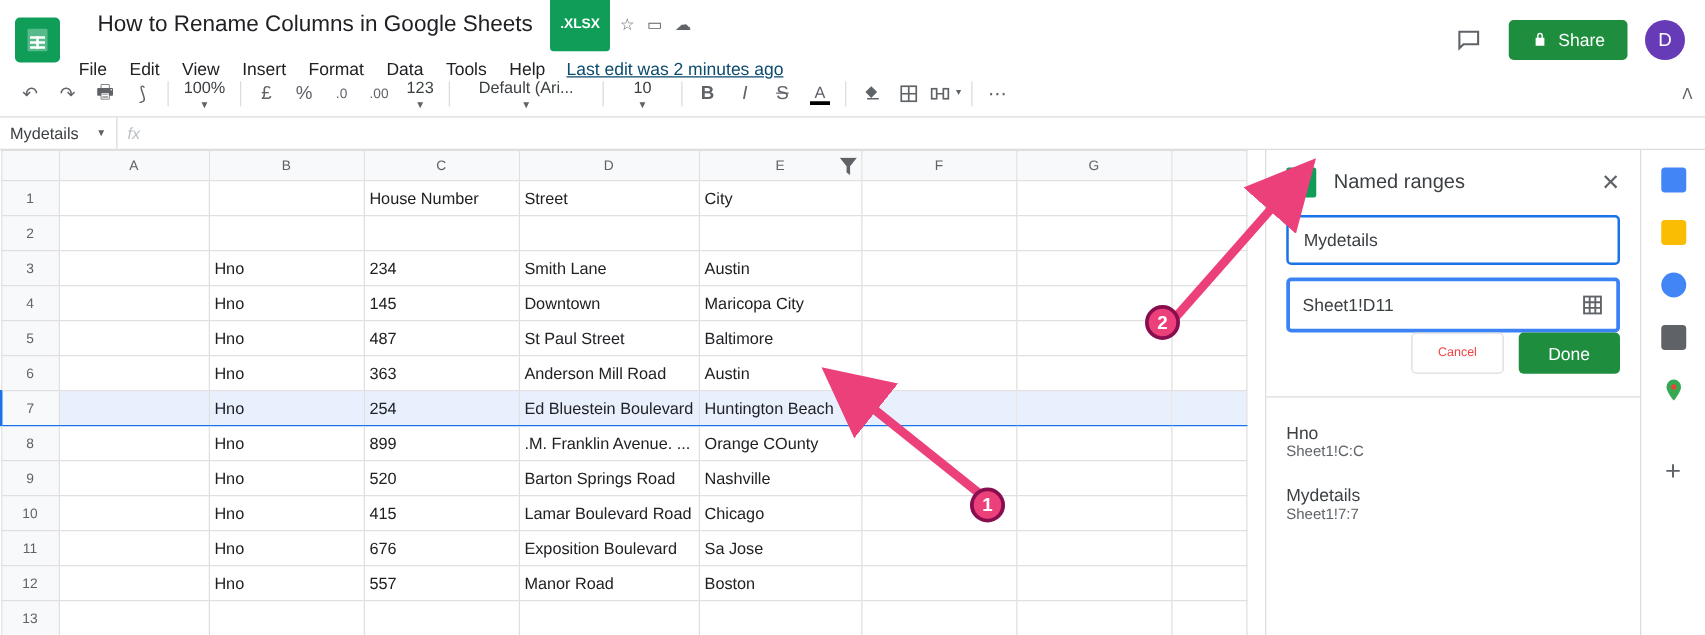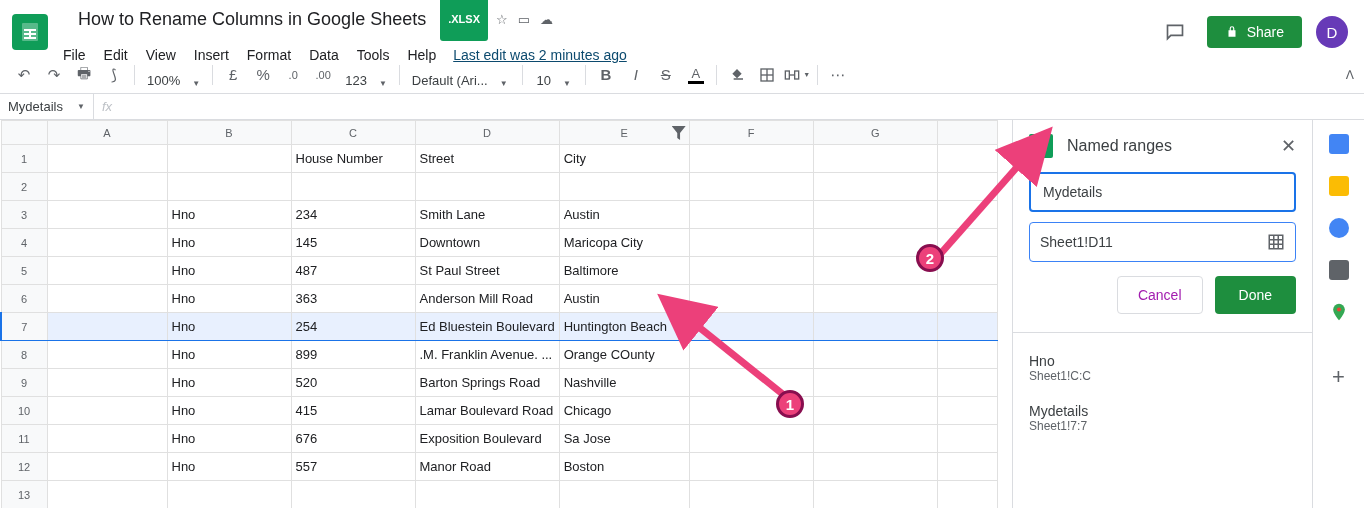--- a/index.html
+++ b/index.html
@@ -20,21 +20,21 @@
 .last-edit { color: #0c4a6e; text-decoration: underline; margin-left: 6px; font-size: 14px; }
 .header-right { display: flex; align-items: center; gap: 14px; }
 .comment-btn { width: 36px; height: 36px; display:flex; align-items:center; justify-content:center; color:#5f6368; cursor:pointer; border-radius: 4px; }
 .share-btn { background: #1e8e3e; color: #fff; border: none; border-radius: 4px; padding: 8px 18px; font-size: 14px; font-weight: 500; display: flex; align-items: center; gap: 8px; cursor: pointer; }
 .avatar { width: 32px; height: 32px; border-radius: 50%; background: #673ab7; color: #fff; display: flex; align-items: center; justify-content: center; font-size: 15px; }
 
 
 .toolbar { display: flex; align-items: center; padding: 4px 10px; border-bottom: 1px solid #dadce0; height: 38px; gap: 2px; color: #5f6368; position: relative; }
 .tb-btn { width: 28px; height: 28px; display: flex; align-items: center; justify-content: center; cursor: pointer; border-radius: 3px; font-size: 15px; }
 .tb-sep { width: 1px; height: 20px; background: #dadce0; margin: 0 4px; }
-.tb-select { display: flex; align-items: flex-end; padding: 0 6px; height: 26px; cursor: pointer; font-size: 13px; color: #3c4043; gap: 12px; }
+.tb-select { display: flex; align-items: center; padding: 0 6px; height: 26px; cursor: pointer; font-size: 13px; color: #3c4043; gap: 2px; flex-direction: column; }
 .tb-select .dd { font-size: 8px; color: #5f6368; }
 .tb-collapse { position: absolute; right: 10px; font-size: 12px; color: #5f6368; cursor: pointer; }
 
 
 .formula-row { display: flex; align-items: center; border-bottom: 1px solid #dadce0; height: 26px; }
 .name-box { width: 94px; padding: 0 8px; font-size: 13px; color: #3c4043; display:flex; align-items:center; justify-content: space-between; border-right: 1px solid #dadce0; height: 100%; }
 .name-box .dd { font-size: 8px; color: #5f6368; }
 .fx-label { padding: 0 8px; color: #bdc1c6; font-style: italic; font-size: 13px; }
 
 
@@ -53,25 +53,25 @@
 .col-filter { position: absolute; right: 3px; top: 5px; width: 14px; height: 14px; background: #5f6368; clip-path: polygon(0 0, 100% 0, 60% 50%, 60% 100%, 40% 85%, 40% 50%); }
 
 
 .side-panel { width: 300px; border-left: 1px solid #dadce0; display: flex; flex-direction: column; padding-bottom: 10px; }
 .sp-header { display: flex; align-items: center; padding: 14px 16px; gap: 14px; }
 .sp-icon { width: 24px; height: 24px; background: #0f9d58; border-radius: 2px; display:flex; align-items:center; justify-content:center;}
 .sp-title { flex: 1; font-size: 16px; color: #3c4043; }
 .sp-close { color: #5f6368; font-size: 18px; cursor: pointer; }
 .sp-form { padding: 0 16px; }
 .sp-input { width: 100%; border: 2px solid #1a73e8; border-radius: 4px; padding: 10px 12px; font-size: 14px; color: #3c4043; outline: none; margin-bottom: 10px; }
-.sp-range-row { display: flex; align-items: center; border: 1px solid #3b82f6; border-radius: 4px; padding: 10px 10px; margin-bottom: 14px; }
+.sp-range-row { display: flex; align-items: center; border: 3px solid #3b82f6; border-radius: 4px; padding: 10px 10px; }
 .sp-range-row input { border: none; flex: 1; font-size: 14px; color: #3c4043; outline: none; }
 .sp-grid-icon { width:18px; height:18px; color:#5f6368; cursor:pointer; }
 .sp-buttons { display: flex; justify-content: flex-end; gap: 12px; margin-bottom: 18px; }
-.btn-cancel { border: 1px solid #dadce0; background: #fff; color: #a21caf; padding: 10px 20px; border-radius: 4px; font-size: 14px; cursor: pointer; }
+.btn-cancel { border: 1px solid #dadce0; background: #fff; color: #ef4444; padding: 10px 20px; border-radius: 4px; font-size: 10px; cursor: pointer; }
 .btn-done { background: #1e8e3e; color: #fff; border: none; padding: 8px 24px; border-radius: 4px; font-size: 14px; cursor: pointer; }
 .sp-divider { height: 1px; background: #dadce0; margin: 0 0 10px 0; }
 .sp-list { padding: 0 16px; }
 .sp-item { padding: 10px 0; cursor: pointer; }
 .sp-item-name { font-size: 14px; color: #3c4043; font-weight: 500; }
 .sp-item-range { font-size: 12px; color: #5f6368; }
 
 
 .right-rail { width: 52px; border-left: 1px solid #dadce0; display: flex; flex-direction: column; align-items: center; padding-top: 14px; gap: 22px; }
 .rail-icon { width: 20px; height: 20px; cursor: pointer; border-radius: 3px; }

